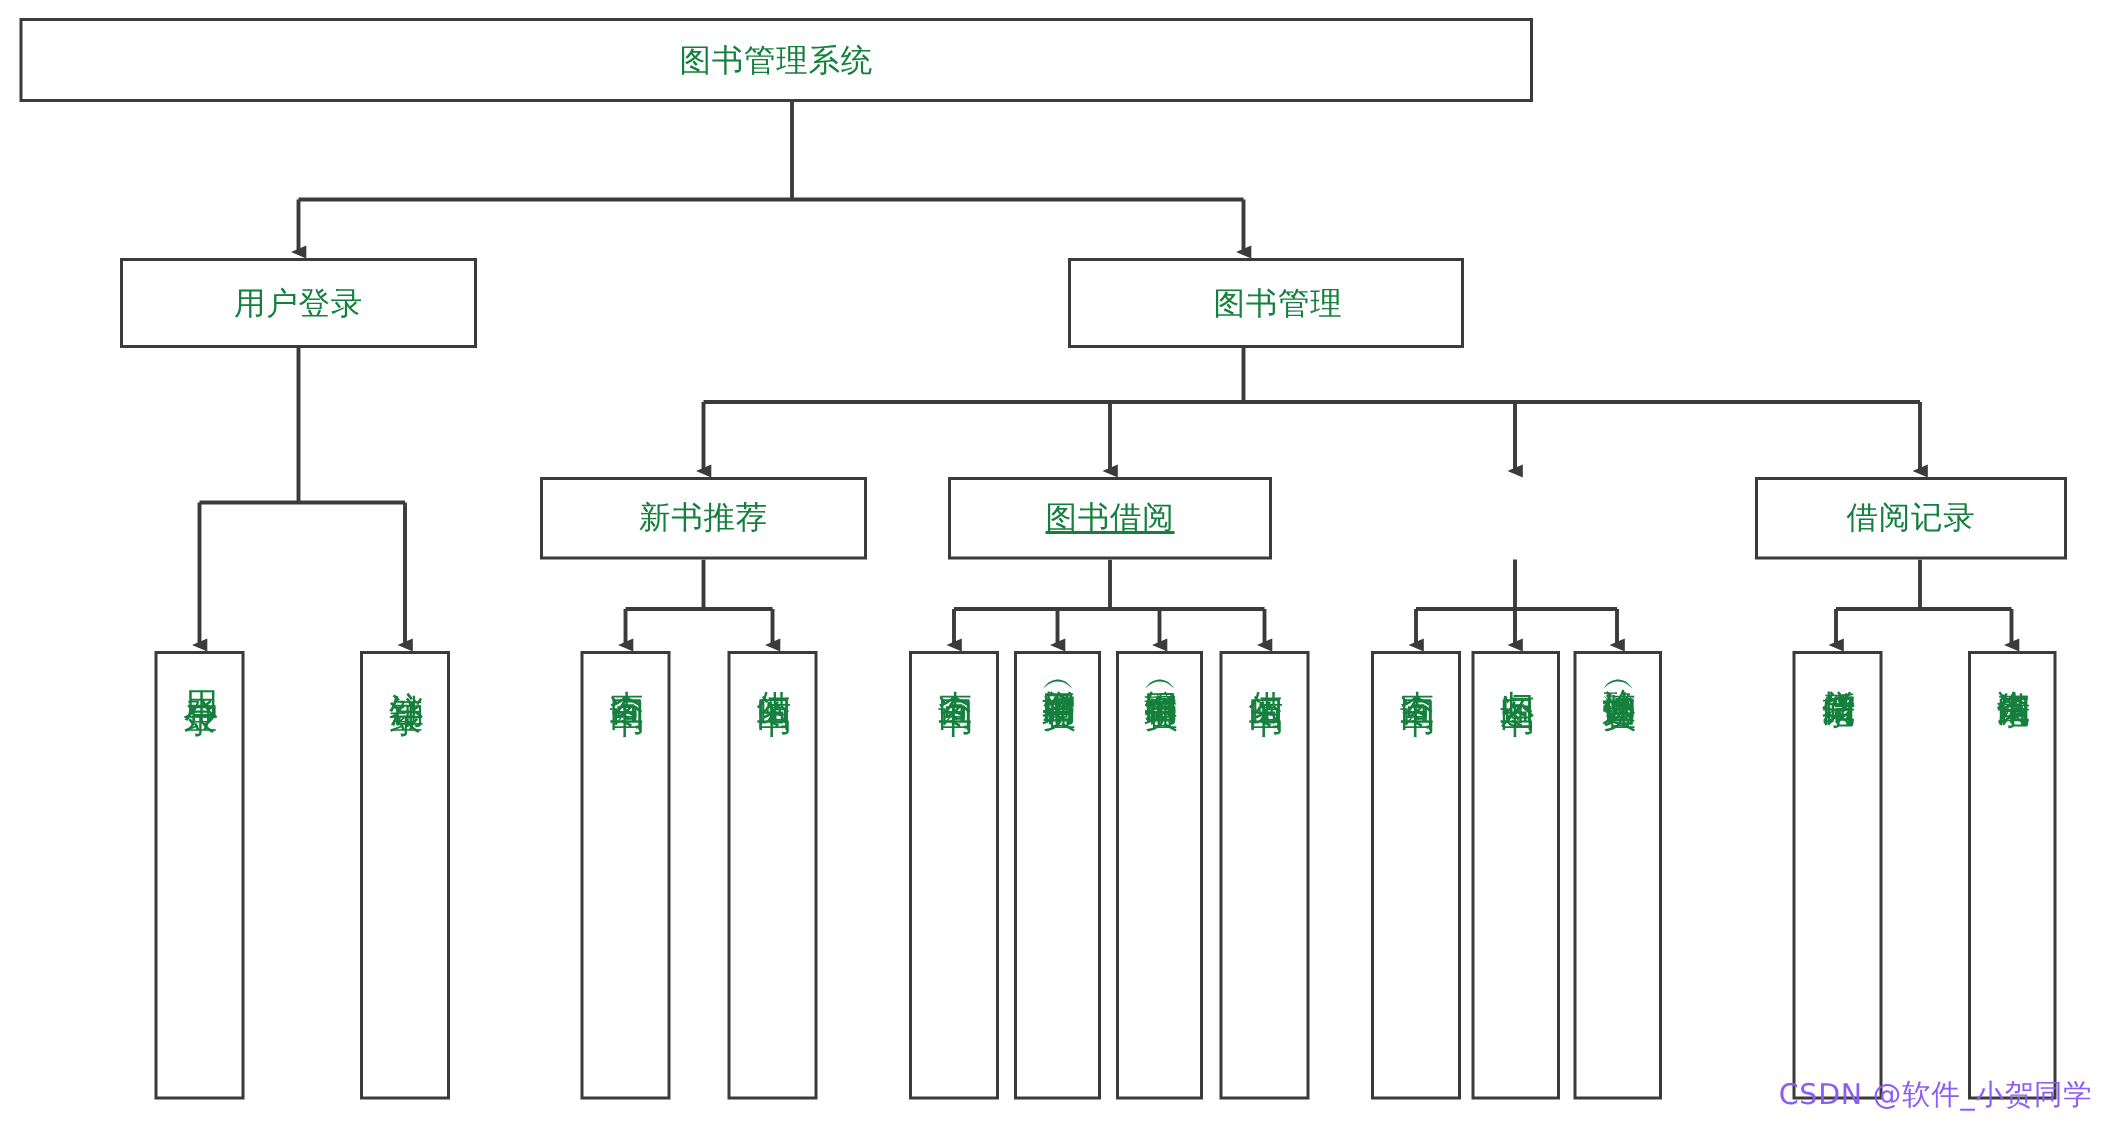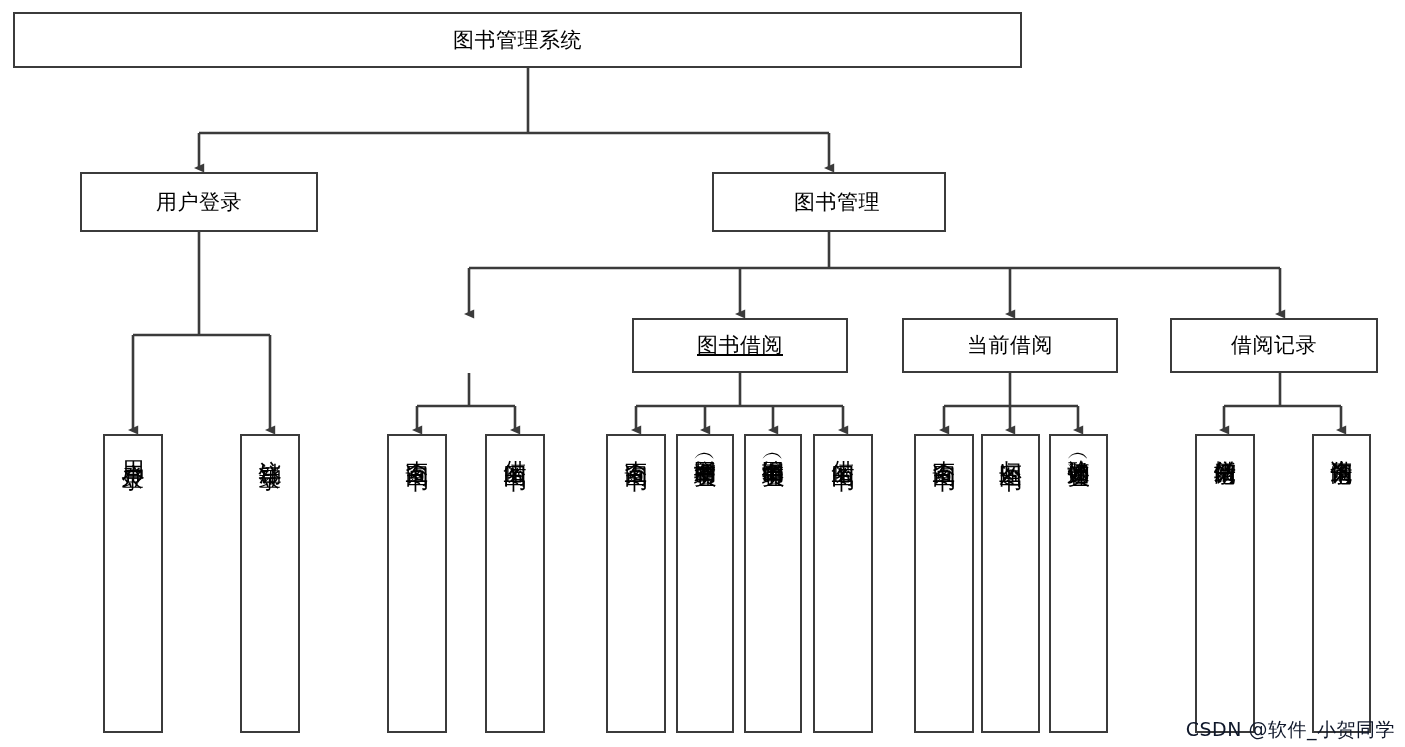--- a/index.html
+++ b/index.html
@@ -14,21 +14,21 @@
   #wires{position:absolute;left:0;top:0;width:1405px;height:747px;}
 
   .node{
     position:absolute;
     box-sizing:border-box;
     background:#ffffff;
     border:2px solid #3b3b3b;
     display:flex;
     align-items:center;
     justify-content:center;
-    color:#000000;
+    color:#15803d;
   }
   .node .label{
     display:block;
     text-align:center;
     line-height:1.18;
     white-space:pre;
   }
   
   .node.h .label{
     font-size:21px;
@@ -48,21 +48,21 @@
     letter-spacing:3px;
     white-space:nowrap;
   }
   .node.v.tight .label{ letter-spacing:1px; font-size:22px; }
 
   #watermark{
     position:absolute;
     right:10px;
     bottom:4px;
     font-size:19px;
-    color:#0f172a;
+    color:#8b5cf6;
     letter-spacing:0.5px;
     white-space:nowrap;
     pointer-events:none;
   }
 </style>
 </head>
 <body>
 
 <div id="diagram">
 
@@ -116,29 +116,29 @@
     </g>
   </svg>
 
   <div class="node h" style="left:13px;top:12px;width:1009px;height:56px;">
     <span class="label">图书管理系统</span>
   </div>
 
   <div class="node h" style="left:80px;top:172px;width:238px;height:60px;">
     <span class="label">用户登录</span>
   </div>
-  <div class="node h" style="left:712px;top:172px;width:234px;height:60px;padding-left:16px;">
+  <div class="node h" style="left:712px;top:172px;width:264px;height:60px;padding-left:16px;">
     <span class="label">图书管理</span>
   </div>
 
+  <div class="node h" style="left:360px;top:318px;width:218px;height:55px;">
+    <span class="label">新书推荐</span>
+  </div>
   <div class="node h" style="left:632px;top:318px;width:216px;height:55px;text-decoration:underline;">
     <span class="label">图书借阅</span>
-  </div>
-  <div class="node h" style="left:902px;top:318px;width:216px;height:55px;">
-    <span class="label">当前借阅</span>
   </div>
   <div class="node h" style="left:1170px;top:318px;width:208px;height:55px;">
     <span class="label">借阅记录</span>
   </div>
 
   <div class="node v" style="left:103px;top:434px;width:60px;height:299px;">
     <span class="label">用户登录</span>
   </div>
   <div class="node v" style="left:240px;top:434px;width:60px;height:299px;">
     <span class="label">注销登录</span>

